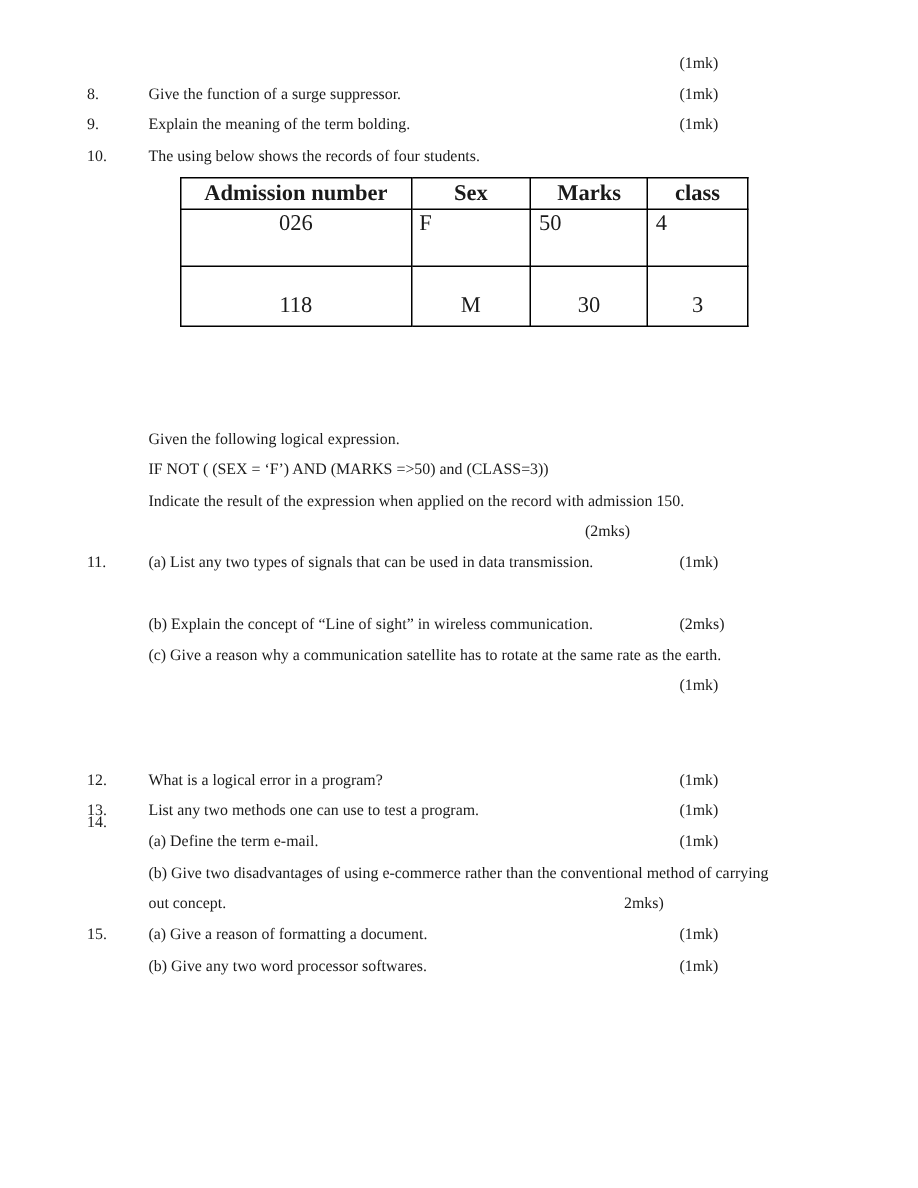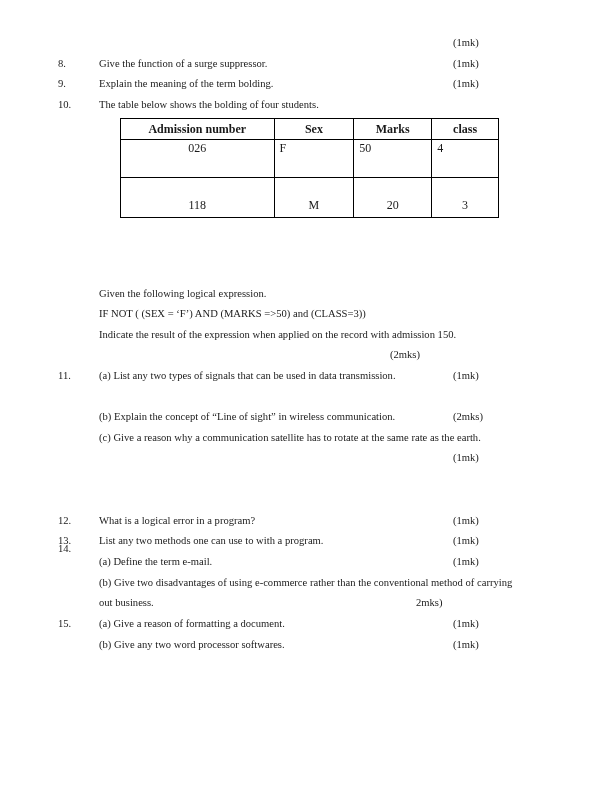--- a/index.html
+++ b/index.html
@@ -6,21 +6,21 @@
   body {
     width: 612px; height: 792px; position: relative; overflow: hidden;
     font-family: "Liberation Serif", serif; font-size: 10.6px; color: #1a1a1a;
   }
   .abs { position: absolute; white-space: nowrap; }
   .num { left: 58px; }
   .txt { left: 99px; }
   .mark { left: 453px; }
   table.rec {
     position: absolute; left: 120px; top: 118px; width: 379px;
-    border-collapse: collapse; font-size: 12px;
+    border-collapse: collapse; font-size: 15px;
   }
   table.rec th, table.rec td { border: 1px solid #000; padding: 0 5px; }
   table.rec th { font-weight: bold; text-align: center; height: 20px; }
   table.rec td { vertical-align: top; }
   table.rec td.c0 { text-align: center; }
   table.rec tr.r0 td { height: 36px; padding-top: 1px; margin-top: 13px; }
   table.rec tr.rmid td { height: 40px; padding-top: 20px; box-sizing: border-box; text-align: center; }
   table.rec tr.rmid td { vertical-align: bottom; padding-bottom: 4px; padding-top: 0; }
   col.c0w { width: 154px; } col.c1w { width: 80px; } col.c2w { width: 78px; } col.c3w { width: 67px; }
 </style>
@@ -32,21 +32,21 @@
 
   <span class="abs num" style="top:58px">8.</span>
   <span class="abs txt" style="top:58px">Give the function of a surge suppressor.</span>
   <span class="abs mark" style="top:58px">(1mk)</span>
 
   <span class="abs num" style="top:78px">9.</span>
   <span class="abs txt" style="top:78px">Explain the meaning of the term bolding.</span>
   <span class="abs mark" style="top:78px">(1mk)</span>
 
   <span class="abs num" style="top:99px">10.</span>
-  <span class="abs txt" style="top:99px">The table below shows the bolding of four students.</span>
+  <span class="abs txt" style="top:99px">The using below shows the records of four students.</span>
 
   <table class="rec">
     <colgroup>
         <col class="c0w">
         <col class="c1w">
         <col class="c2w">
         <col class="c3w">
       </colgroup>
     <tbody>
         <tr>
@@ -57,21 +57,21 @@
     </tr>
     <tr class="r0">
       <td class="c0">026</td>
       <td>F</td>
       <td>50</td>
       <td>4</td>
     </tr>
     <tr class="rmid">
       <td class="c0">118</td>
       <td>M</td>
-      <td>20</td>
+      <td>30</td>
       <td>3</td>
     </tr>
   </tbody>
     </table>
 
   <span class="abs txt" style="top:288px">Given the following logical expression.</span>
   <span class="abs txt" style="top:308px">IF NOT ( (SEX = ‘F’) AND (MARKS =&gt;50) and (CLASS=3))</span>
   <span class="abs txt" style="top:329px">Indicate the result of the expression when applied on the record with admission 150.</span>
   <span class="abs" style="left:390px; top:349px">(2mks)</span>
 
@@ -83,29 +83,29 @@
   <span class="abs mark" style="top:411px">(2mks)</span>
 
   <span class="abs txt" style="top:432px">(c) Give a reason why a communication satellite has to rotate at the same rate as the earth.</span>
   <span class="abs mark" style="top:452px">(1mk)</span>
 
   <span class="abs num" style="top:515px">12.</span>
   <span class="abs txt" style="top:515px">What is a logical error in a program?</span>
   <span class="abs mark" style="top:515px">(1mk)</span>
 
   <span class="abs num" style="top:535px">13.</span>
-  <span class="abs txt" style="top:535px">List any two methods one can use to with a program.</span>
+  <span class="abs txt" style="top:535px">List any two methods one can use to test a program.</span>
   <span class="abs mark" style="top:535px">(1mk)</span>
 
   <span class="abs num" style="top:543px">14.</span>
   <span class="abs txt" style="top:556px">(a) Define the term e-mail.</span>
   <span class="abs mark" style="top:556px">(1mk)</span>
 
   <span class="abs txt" style="top:577px">(b) Give two disadvantages of using e-commerce rather than the conventional method of carrying</span>
-  <span class="abs txt" style="top:597px">out business.</span>
+  <span class="abs txt" style="top:597px">out concept.</span>
   <span class="abs" style="left:416px; top:597px">2mks)</span>
 
   <span class="abs num" style="top:618px">15.</span>
   <span class="abs txt" style="top:618px">(a) Give a reason of formatting a document.</span>
   <span class="abs mark" style="top:618px">(1mk)</span>
 
   <span class="abs txt" style="top:639px">(b) Give any two word processor softwares.</span>
   <span class="abs mark" style="top:639px">(1mk)</span>
 </div>
 

